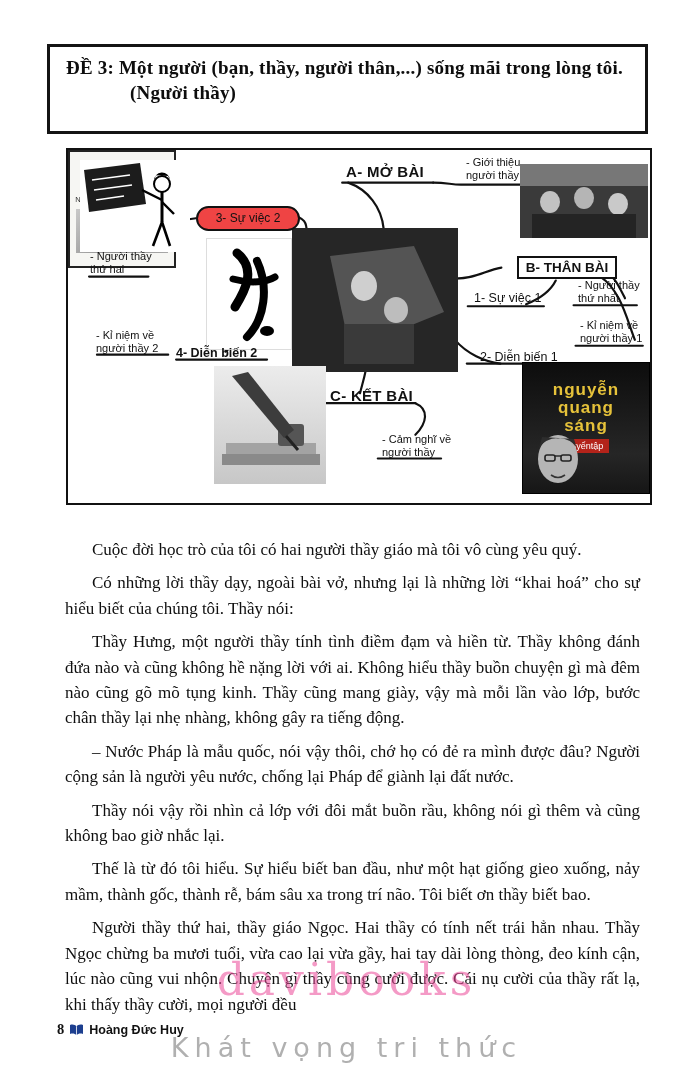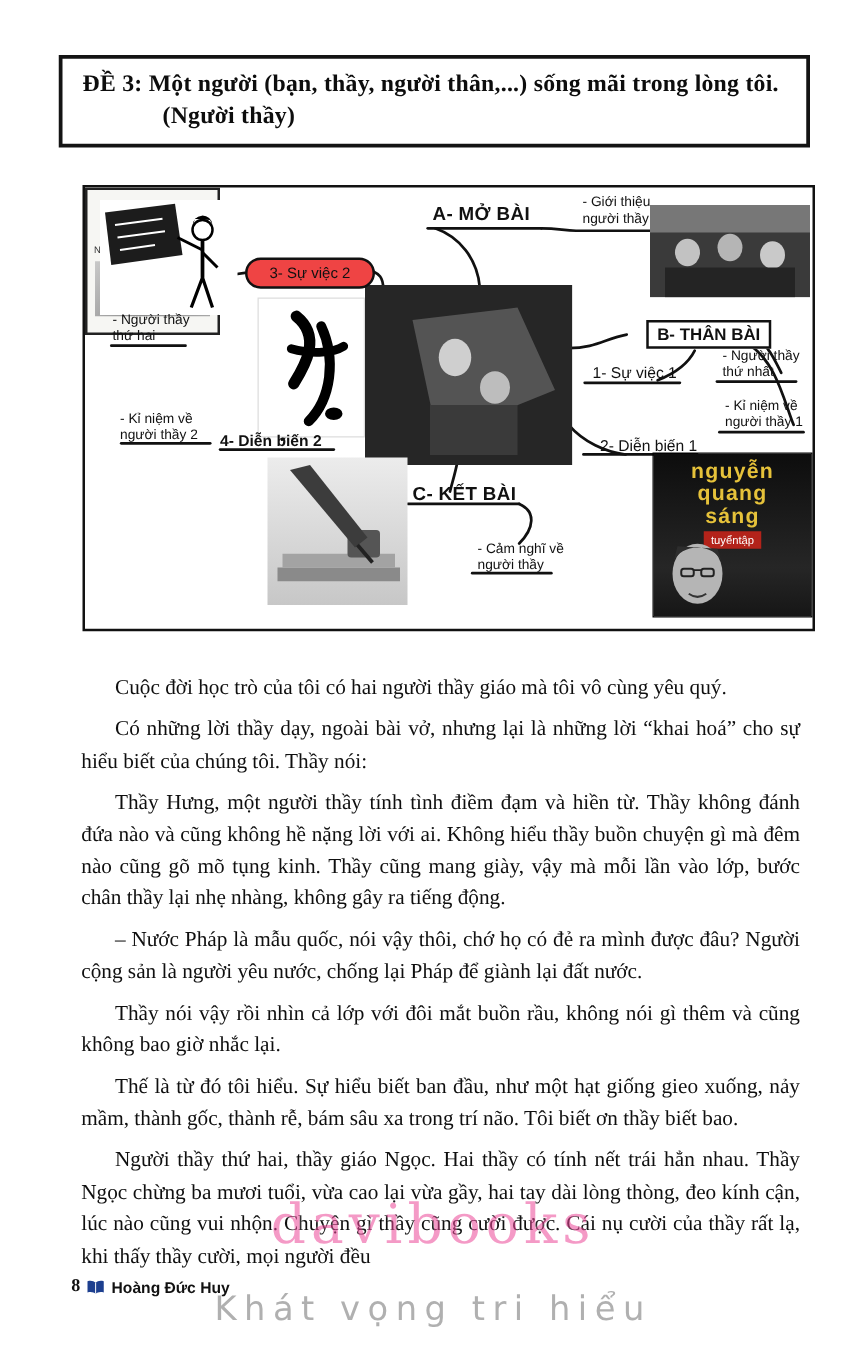--- a/index.html
+++ b/index.html
@@ -7,21 +7,21 @@
   .page {
     position:relative; width:693px; height:1082px; margin:0 auto;
     background:#ffffff; overflow:hidden; color:#111;
     font-family:"Liberation Serif", serif;
   }
 
   
   .title-box {
     position:absolute; left:47px; top:44px; width:601px; min-height:68px;
     border:3px solid #141414; background:#fff;
-    padding:8px 14px 10px 16px;
+    padding:8px 14px 26px 16px;
   }
   .title-text {
     display:block; font-weight:bold; font-size:19px; line-height:25px;
     padding-left:64px; text-indent:-64px; letter-spacing:0.2px; color:#0d0d0d;
   }
 
   
   .mindmap {
     position:absolute; left:66px; top:148px; width:586px; height:357px;
     border:2.5px solid #111; background:#fff;
@@ -75,21 +75,21 @@
   .mm-pen { left:146px; top:216px; width:112px; height:118px; background:linear-gradient(#ececec,#c7c7c7); }
   .mm-book-right {
     left:454px; top:212px; width:128px; height:132px; z-index:2;
     background:linear-gradient(#0d0d0d,#262626 70%,#161616);
     border:1px solid #000; text-align:center; position:absolute; overflow:hidden;
   }
   .br-line {
     font-family:"Liberation Sans", sans-serif; font-weight:bold;
     color:#e6c23a; font-size:17px; line-height:18px; letter-spacing:1px;
   }
-  .br-line:first-child { padding-top:5px; }
+  .br-line:first-child { padding-top:18px; }
   .br-badge {
     display:inline-block; background:#b3231a; color:#fff;
     font-family:"Liberation Sans", sans-serif; font-size:9px; line-height:12px;
     padding:1px 6px; margin-top:3px;
   }
   .br-face { position:absolute; left:6px; bottom:4px; width:58px; height:60px; }
 
   
   .body-text {
     position:absolute; left:57px; top:529px; width:591px;
@@ -274,15 +274,15 @@
   <div class="footer">
     <span class="page-num">8</span>
     <svg class="logo" viewBox="0 0 15 12">
       <path d="M1,1 C4,0 6,1 7.5,2.2 C9,1 11,0 14,1 L14,10 C11,9 9,10 7.5,11 C6,10 4,9 1,10 Z" fill="#1d3f8f"></path>
       <path d="M7.5,2.2 L7.5,11" stroke="#fff" stroke-width="0.8"></path>
     </svg>
     <span class="author">Hoàng Đức Huy</span>
   </div>
 
   <div class="wm-main">davibooks</div>
-  <div class="wm-slogan">Khát vọng tri hiểu</div>
+  <div class="wm-slogan">Khát vọng tri thức</div>
 
 </div>
 
 </body></html>

